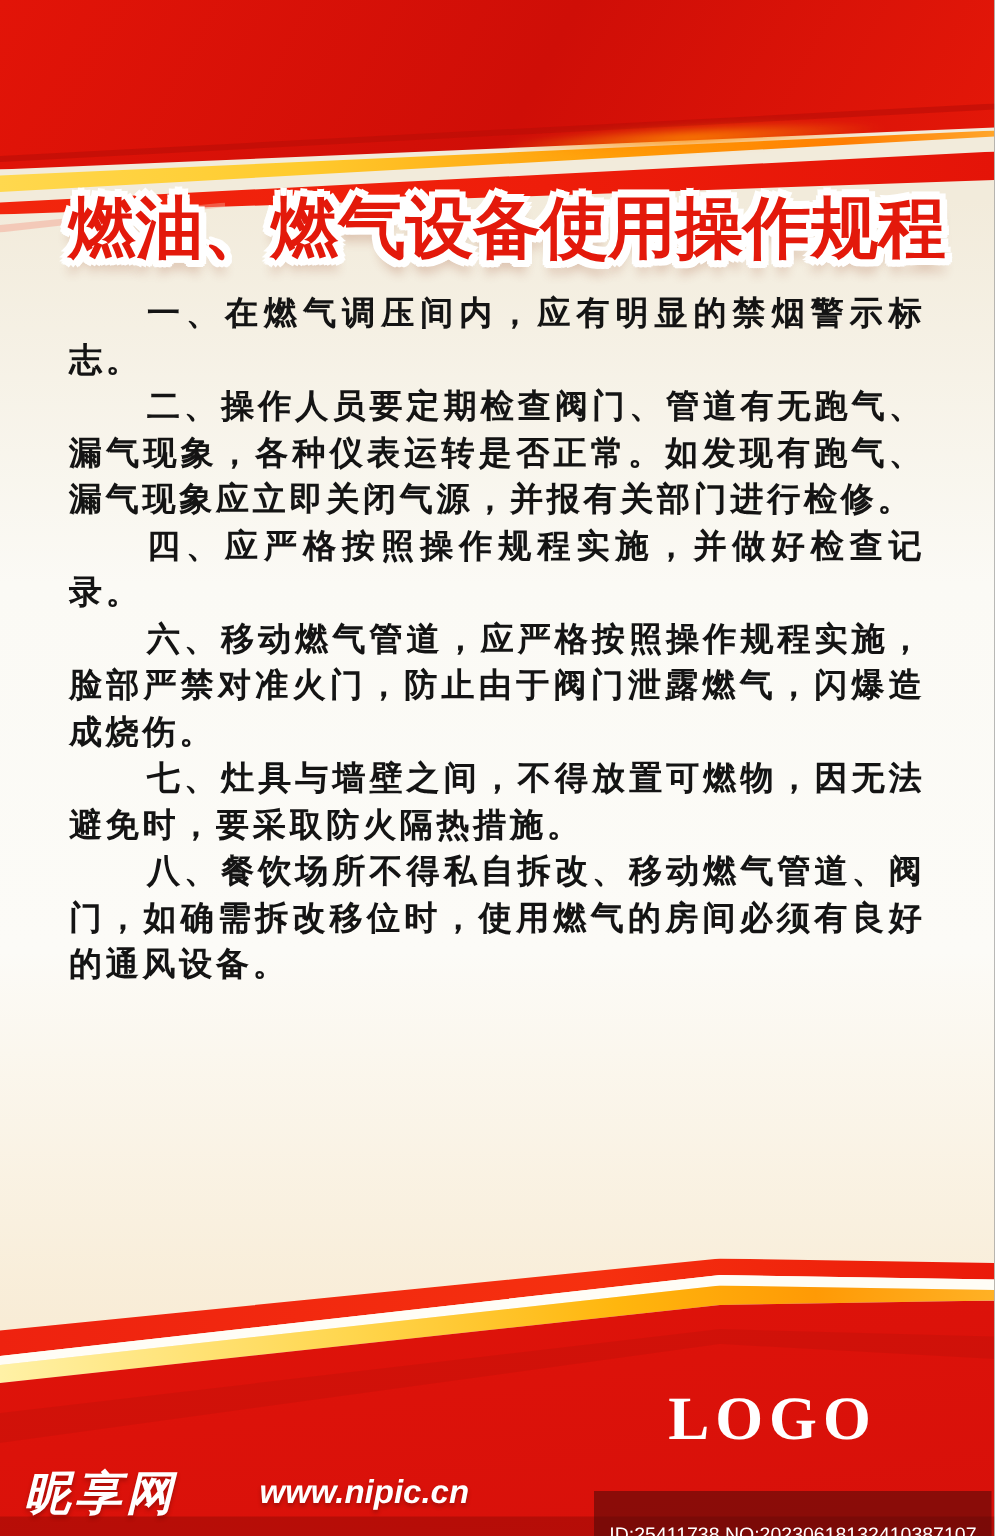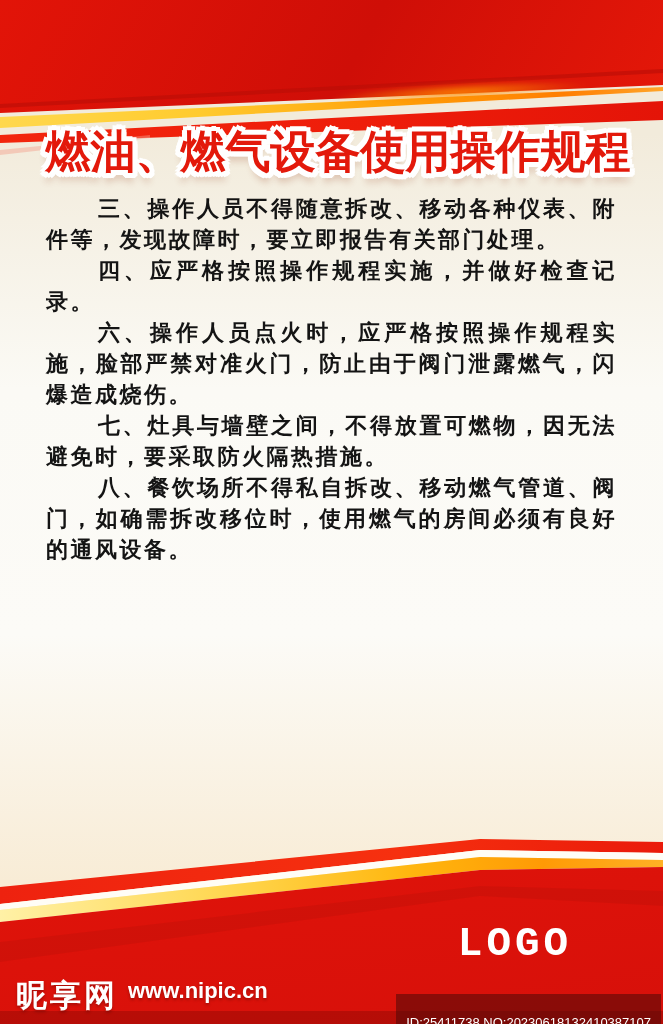--- a/index.html
+++ b/index.html
@@ -76,27 +76,28 @@
     clip-path:polygon(0px 942px,480px 886px,663px 891px,663px 906px,480px 896px,0px 962px);
     background:rgba(0,0,0,.05);
   }
   .ftr-bottom-strip{
     position:absolute;left:0;right:0;bottom:0;height:13px;
     background:rgba(60,0,0,.22);
   }
   .logo{
     position:absolute;left:430px;top:921px;width:170px;z-index:6;
     text-align:center;color:#fff;
-    font-family:Liberation Mono, monospace;
+    font-family:Liberation Serif, serif;
     font-size:41px;font-weight:700;letter-spacing:4px;
   }
   .watermark{
-    position:absolute;left:16px;top:980px;z-index:6;display:flex;align-items:flex-start;
-    color:#fff;font-weight:700;
+    position:absolute;left:16px;top:980px;z-index:6;display:flex;align-items:center;
+    color:#fff;font-style:italic;font-weight:700;
     text-shadow:0 2px 3px rgba(0,0,0,.25);
+    gap:45px;
   }
   .wm-site{font-size:31px;letter-spacing:3px;line-height:1;}
   .wm-url{font-size:22px;margin-left:10px;line-height:1;padding-bottom:2px;letter-spacing:0px;}
   .meta-bar{
     position:absolute;right:2px;top:994px;z-index:6;
     background:rgba(75,10,8,.55);color:#fff;
     font-size:13px;letter-spacing:0px;white-space:nowrap;
     padding:21px 10px;
   }
 </style>
@@ -108,23 +109,24 @@
   <div class="layer hdr-main"></div>
   <div class="layer hdr-divider"></div>
   <div class="layer hdr-yellow"></div>
   <div class="hdr-glow"></div>
   <div class="layer hdr-red2"></div>
   <div class="layer hdr-streak"></div>
 
   <div class="title">燃油、燃气设备使用操作规程</div>
 
   <div class="rules">
-    <p>三、操作人员不得随意拆改、移动各种仪表、附件等，发现故障时，要立即报告有关部门处理。</p>
+    <p>一、在燃气调压间内，应有明显的禁烟警示标志。</p>
+    <p>二、操作人员要定期检查阀门、管道有无跑气、漏气现象，各种仪表运转是否正常。如发现有跑气、漏气现象应立即关闭气源，并报有关部门进行检修。</p>
     <p>四、应严格按照操作规程实施，并做好检查记录。</p>
-    <p>六、操作人员点火时，应严格按照操作规程实施，脸部严禁对准火门，防止由于阀门泄露燃气，闪爆造成烧伤。</p>
+    <p>六、移动燃气管道，应严格按照操作规程实施，脸部严禁对准火门，防止由于阀门泄露燃气，闪爆造成烧伤。</p>
     <p>七、灶具与墙壁之间，不得放置可燃物，因无法避免时，要采取防火隔热措施。</p>
     <p>八、餐饮场所不得私自拆改、移动燃气管道、阀门，如确需拆改移位时，使用燃气的房间必须有良好的通风设备。</p>
   </div>
 
   <div class="layer ftr-red-thin"></div>
   <div class="layer ftr-white"></div>
   <div class="layer ftr-yellow"></div>
   <div class="layer ftr-main"></div>
   <div class="layer ftr-shade"></div>
   <div class="ftr-bottom-strip"></div>

